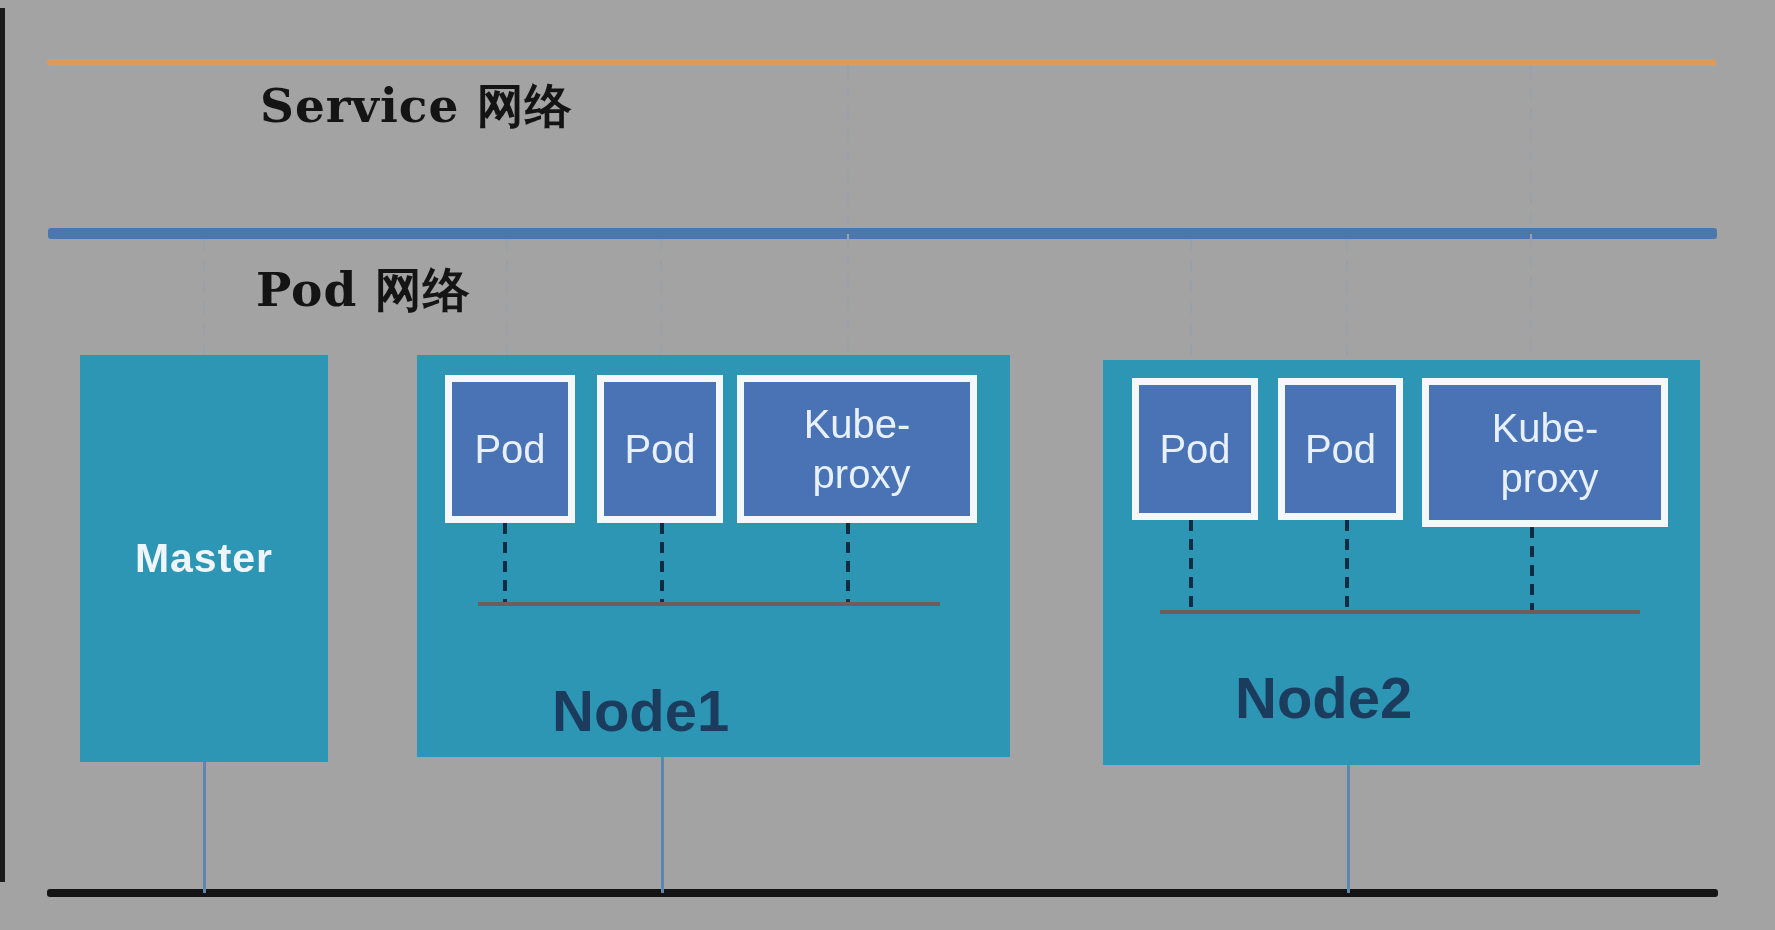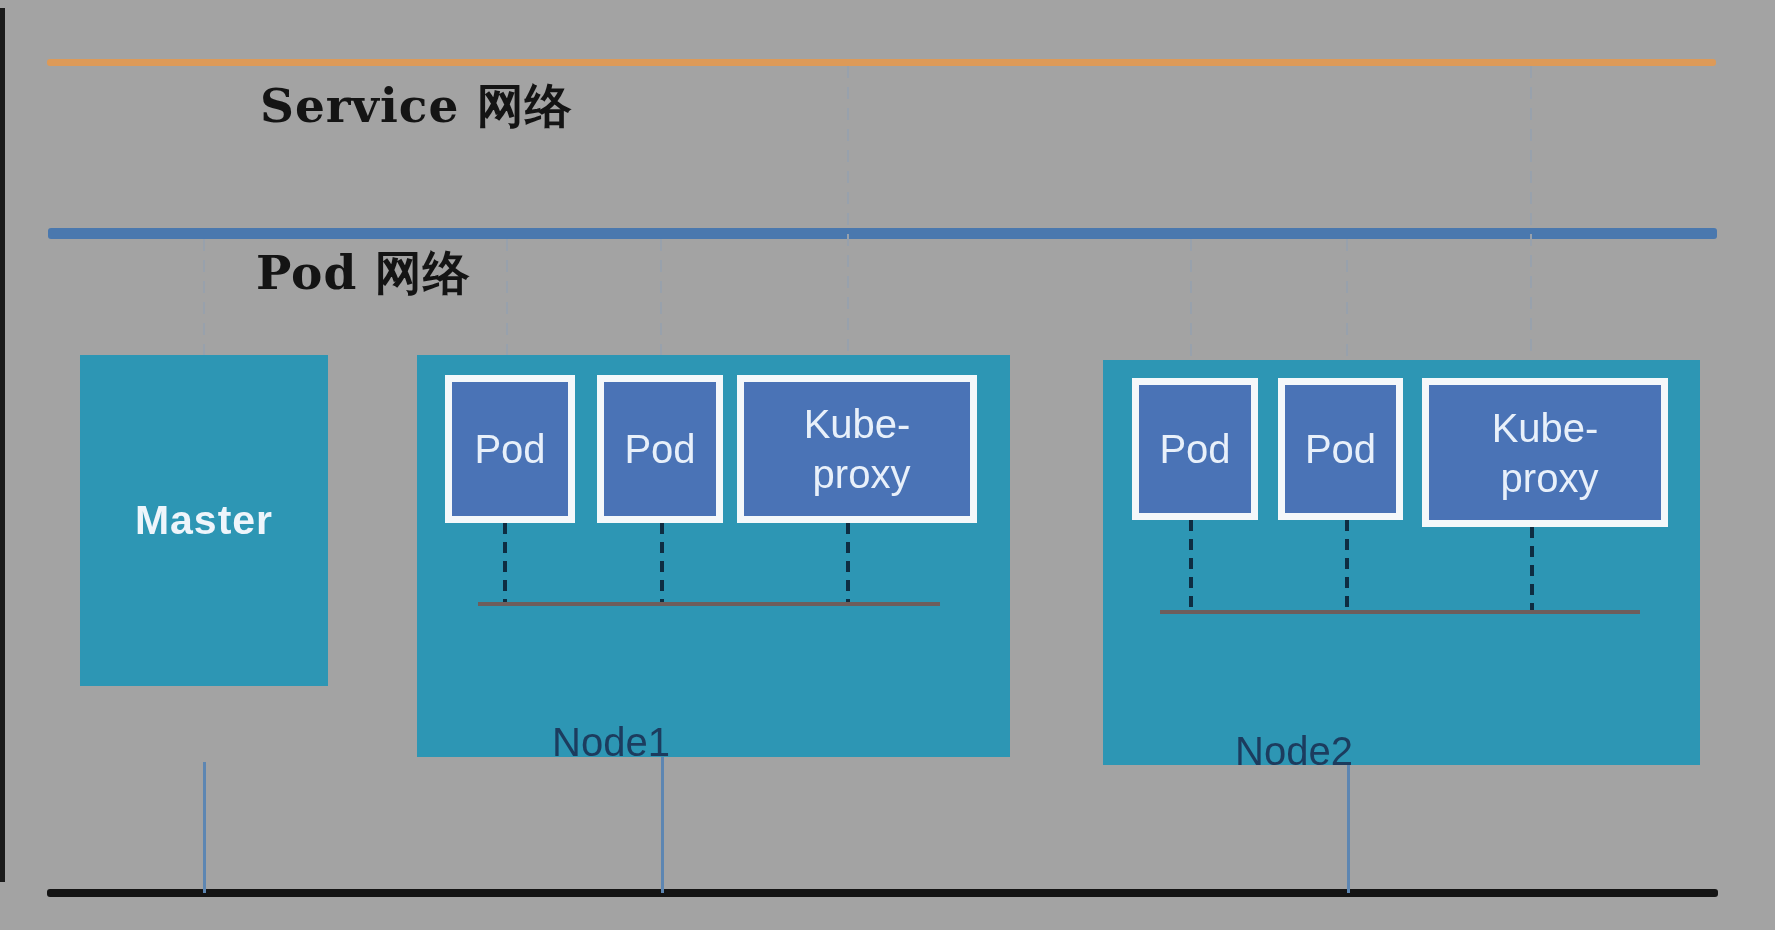--- a/index.html
+++ b/index.html
@@ -25,21 +25,21 @@
   
   .net-label {
     position: absolute;
     color: #141414;
     font-family: "DejaVu Serif", "Liberation Serif", serif;
     font-weight: bold;
     white-space: nowrap;
     line-height: 1;
   }
   .lbl-service { left: 260px; top: 82px;  font-size: 47px; letter-spacing: 1px; }
-  .lbl-pod     { left: 256px; top: 249px; font-size: 47px; letter-spacing: 1px; }
+  .lbl-pod     { left: 256px; top: 266px; font-size: 47px; letter-spacing: 1px; }
   .lbl-node    { left: 308px; top: 845px; font-size: 42px; letter-spacing: 3px; }
 
   
   .vdash-gray {
     position: absolute; width: 2px;
     background: repeating-linear-gradient(to bottom, #98a1ac 0 12px, rgba(0,0,0,0) 12px 21px);
   }
   
   .vdash-dark {
     position: absolute; width: 4px;
@@ -52,25 +52,24 @@
   .busline { position: absolute; height: 4px; background: #6e5d5c; }
 
   
   .machine {
     position: absolute;
     background: #2d96b4;
   }
   .machine-label {
     position: absolute;
     color: #1c3c5e;
-    font-weight: 400;
-    font-size: 40px;
+    font-weight: 700;
+    font-size: 58px;
     line-height: 1;
     white-space: nowrap;
-    margin-top: 40px;
   }
   .master-label-wrap {
     position: absolute; inset: 0;
     display: flex; align-items: center; justify-content: center;
   }
   .master-label {
     color: #eef5fb;
     font-size: 41px;
     font-weight: 600;
     letter-spacing: 1px;
@@ -108,21 +107,21 @@
   <div class="net-label lbl-pod">Pod 网络</div>
 
   <div class="vdash-gray" style="left:203px; top:239px; height:116px;"></div>
   <div class="vdash-gray" style="left:506px; top:239px; height:136px;"></div>
   <div class="vdash-gray" style="left:660px; top:239px; height:136px;"></div>
   <div class="vdash-gray" style="left:847px; top:66px;  height:309px;"></div>
   <div class="vdash-gray" style="left:1190px; top:239px; height:139px;"></div>
   <div class="vdash-gray" style="left:1346px; top:239px; height:139px;"></div>
   <div class="vdash-gray" style="left:1530px; top:66px;  height:312px;"></div>
 
-  <div class="machine" style="left:80px; top:355px; width:248px; height:331px;">
+  <div class="machine" style="left:80px; top:355px; width:248px; height:407px;">
     <div class="master-label-wrap">
       <span class="master-label">Master</span>
     </div>
   </div>
 
   <div class="machine" style="left:417px; top:355px; width:593px; height:402px;">
     <div class="pod" style="left:28px;  top:20px; width:130px; height:148px;">
       <span>Pod</span>
     </div>
     <div class="pod" style="left:180px; top:20px; width:126px; height:148px;">
@@ -137,21 +136,21 @@
   <div class="machine" style="left:1103px; top:360px; width:597px; height:405px;">
     <div class="pod" style="left:29px;  top:18px; width:126px; height:142px;">
       <span>Pod</span>
     </div>
     <div class="pod" style="left:175px; top:18px; width:125px; height:142px;">
       <span>Pod</span>
     </div>
     <div class="pod" style="left:319px; top:18px; width:246px; height:149px;">
       <span class="proxy-text"><span>Kube-</span><br><span>proxy</span></span>
     </div>
-    <div class="machine-label" style="left:132px; top:331px;">Node2</div>
+    <div class="machine-label" style="left:132px; top:309px;">Node2</div>
   </div>
 
   <div class="vdash-dark" style="left:503px; top:523px; height:82px;"></div>
   <div class="vdash-dark" style="left:660px; top:523px; height:82px;"></div>
   <div class="vdash-dark" style="left:846px; top:523px; height:82px;"></div>
 
   <div class="busline" style="left:478px; top:602px; width:462px;"></div>
 
   <div class="vdash-dark" style="left:1189px; top:520px; height:92px;"></div>
   <div class="vdash-dark" style="left:1345px; top:520px; height:92px;"></div>

